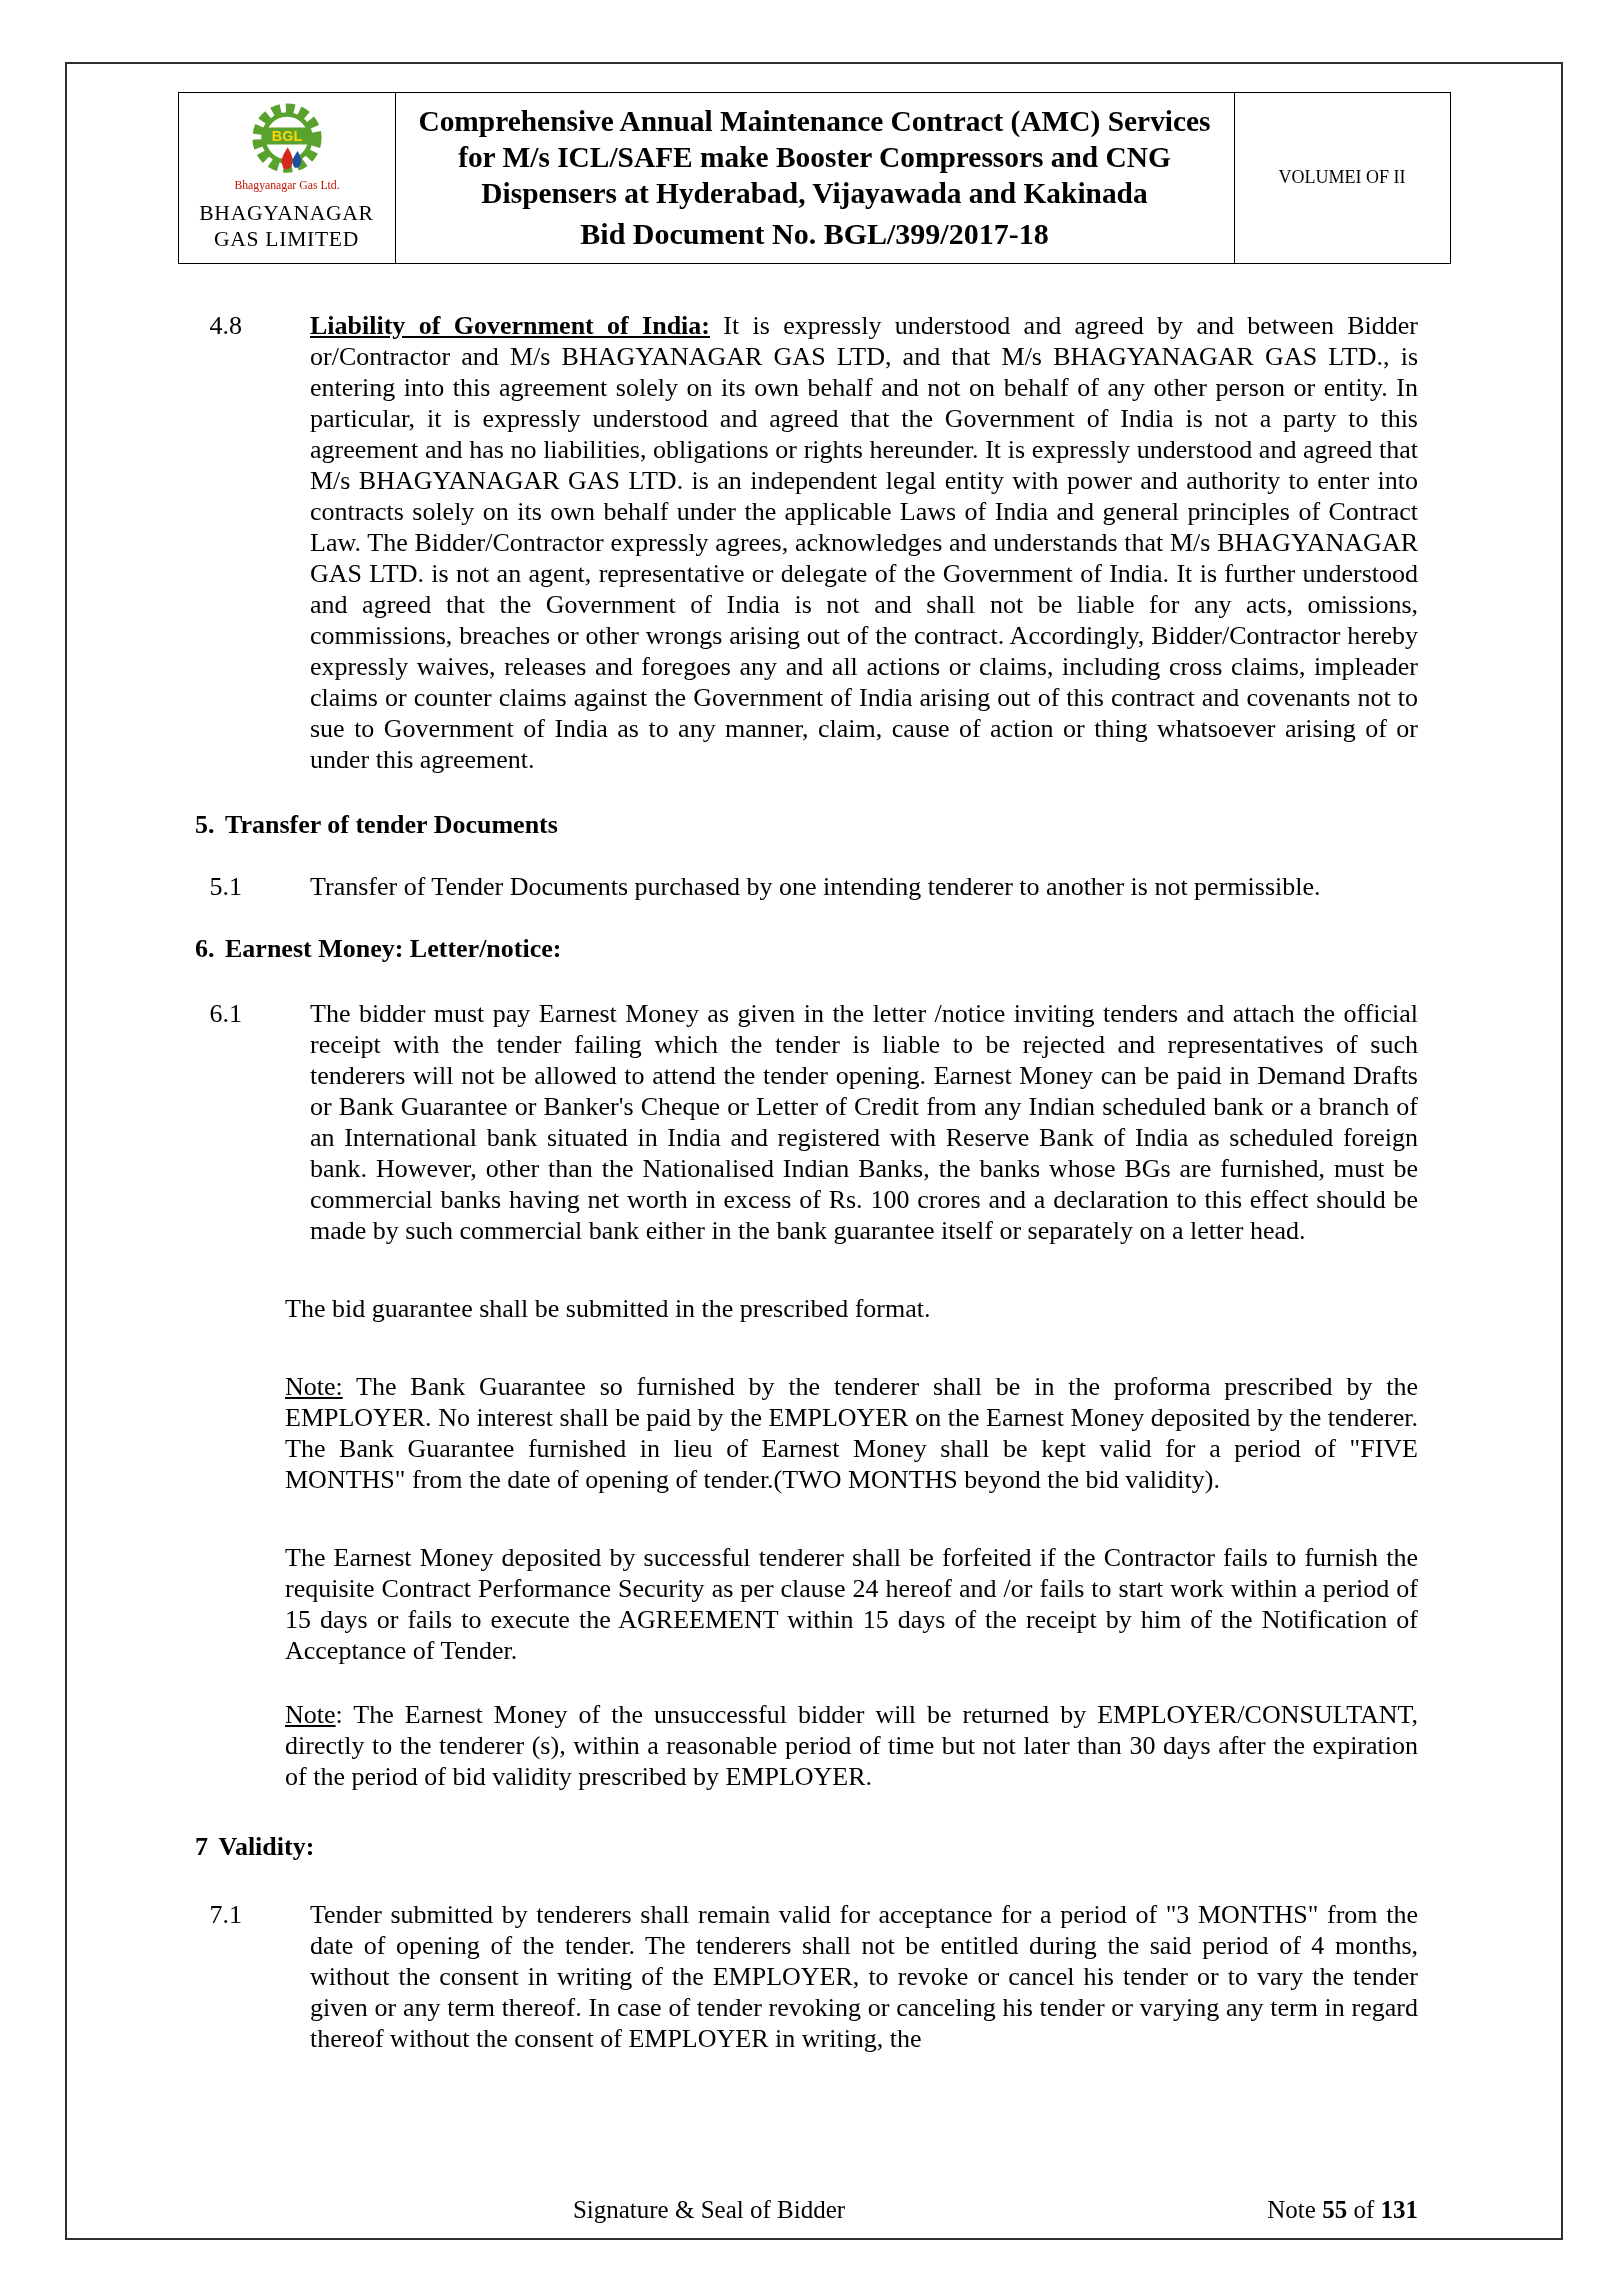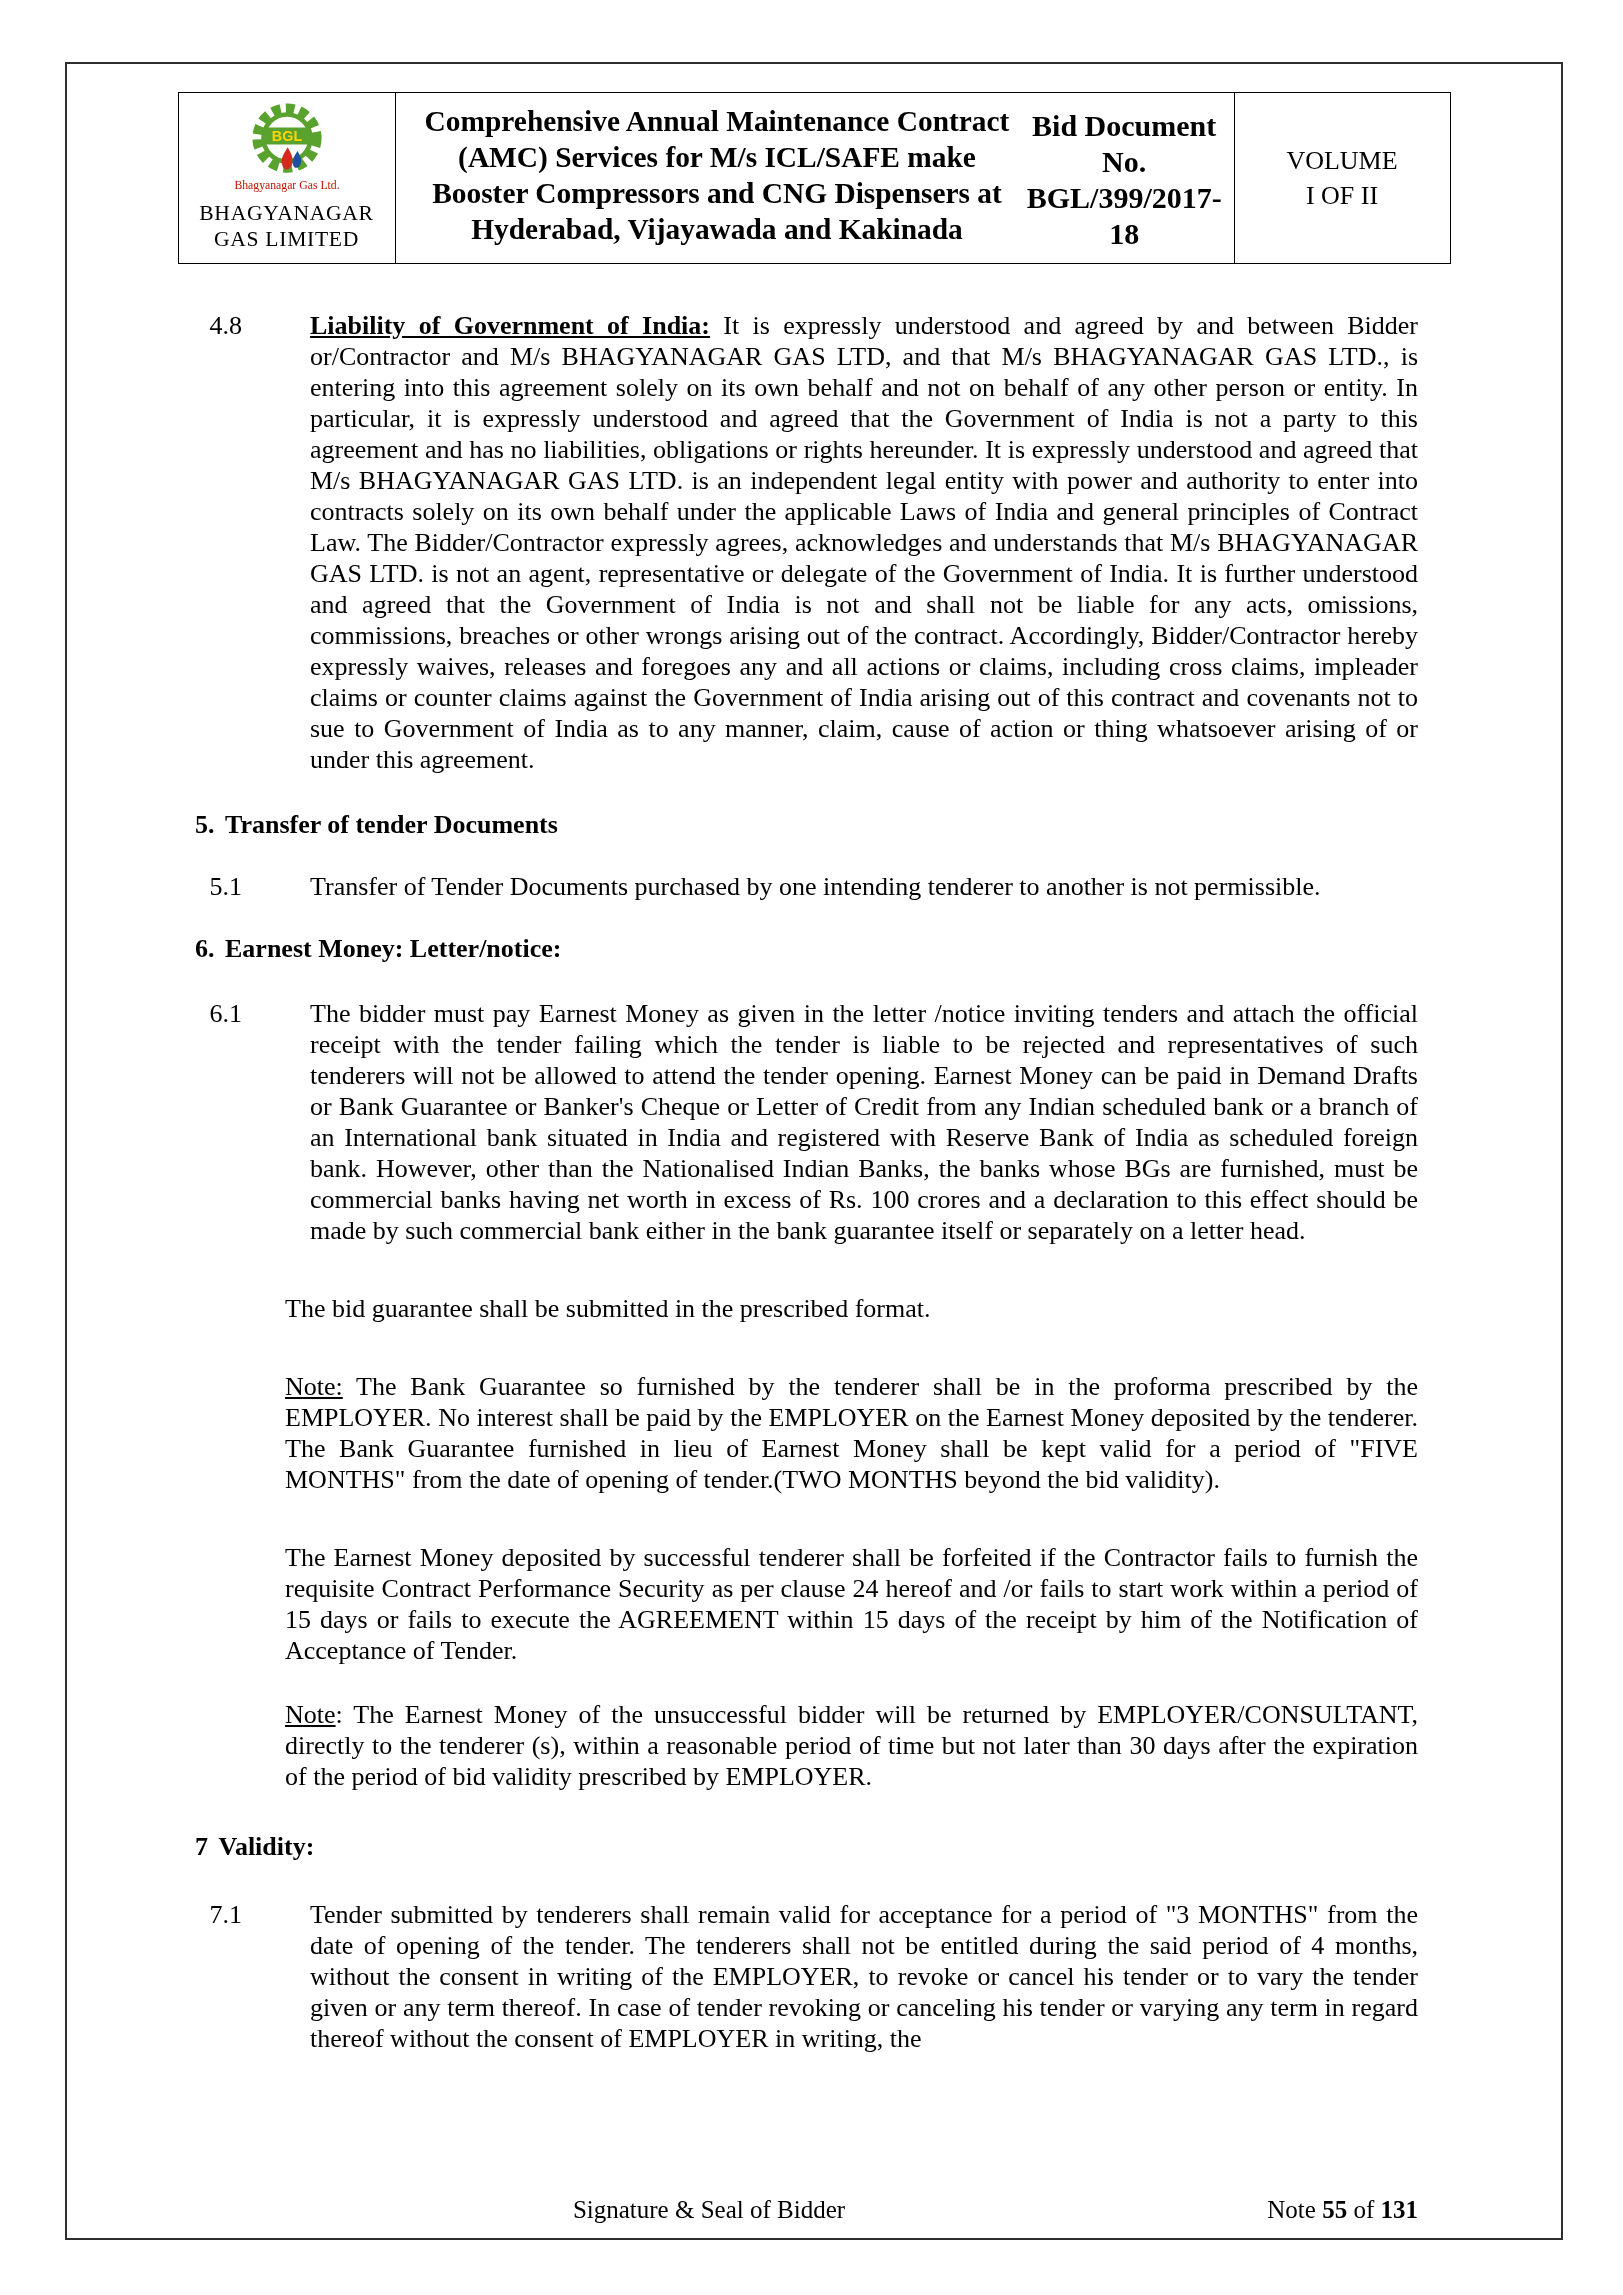--- a/index.html
+++ b/index.html
@@ -22,27 +22,27 @@
     width: 1273px; margin: 27.5px auto 0 auto;
     border: 1.3px solid #000;
   }
   .header-cell { border-left: 1.3px solid #000; }
   .header-cell:first-child { border-left: none; }
   .cell-logo {
     width: 216px; display: flex; flex-direction: column;
     align-items: center; justify-content: center; padding: 6.5px 3.9px 9.2px 3.9px;
   }
   .cell-title {
-    flex: 1; display: flex; flex-direction: row; justify-content: center;
+    flex: 1; display: flex; flex-direction: column; justify-content: center;
     text-align: center; padding: 10.5px 11.8px;
   }
   .cell-volume {
-    width: 216px; display: flex; flex-direction: column;
+    width: 216px; display: flex; flex-direction: row;
     align-items: center; justify-content: center;
-    font-size: 26px; line-height: 1.35;
+    font-size: 18px; line-height: 1.35;
   }
   .doc-title { font-weight: bold; font-size: 29.4px; line-height: 36px; }
   .doc-no { font-weight: bold; font-size: 30px; line-height: 36px; margin-top: 5.2px; }
   .company-name { text-align: center; font-size: 21.6px; line-height: 1.22; letter-spacing: 0.7px; margin-top: 2.6px; }
 
   
   .content { padding: 46px 143px 0 128px; font-size: 26px; line-height: 31px; }
   .clause { position: relative; padding-left: 115px; text-align: justify; }
   .clause .num { position: absolute; left: 14.4px; top: 0; }
   .para { margin-left: 90px; text-align: justify; }

